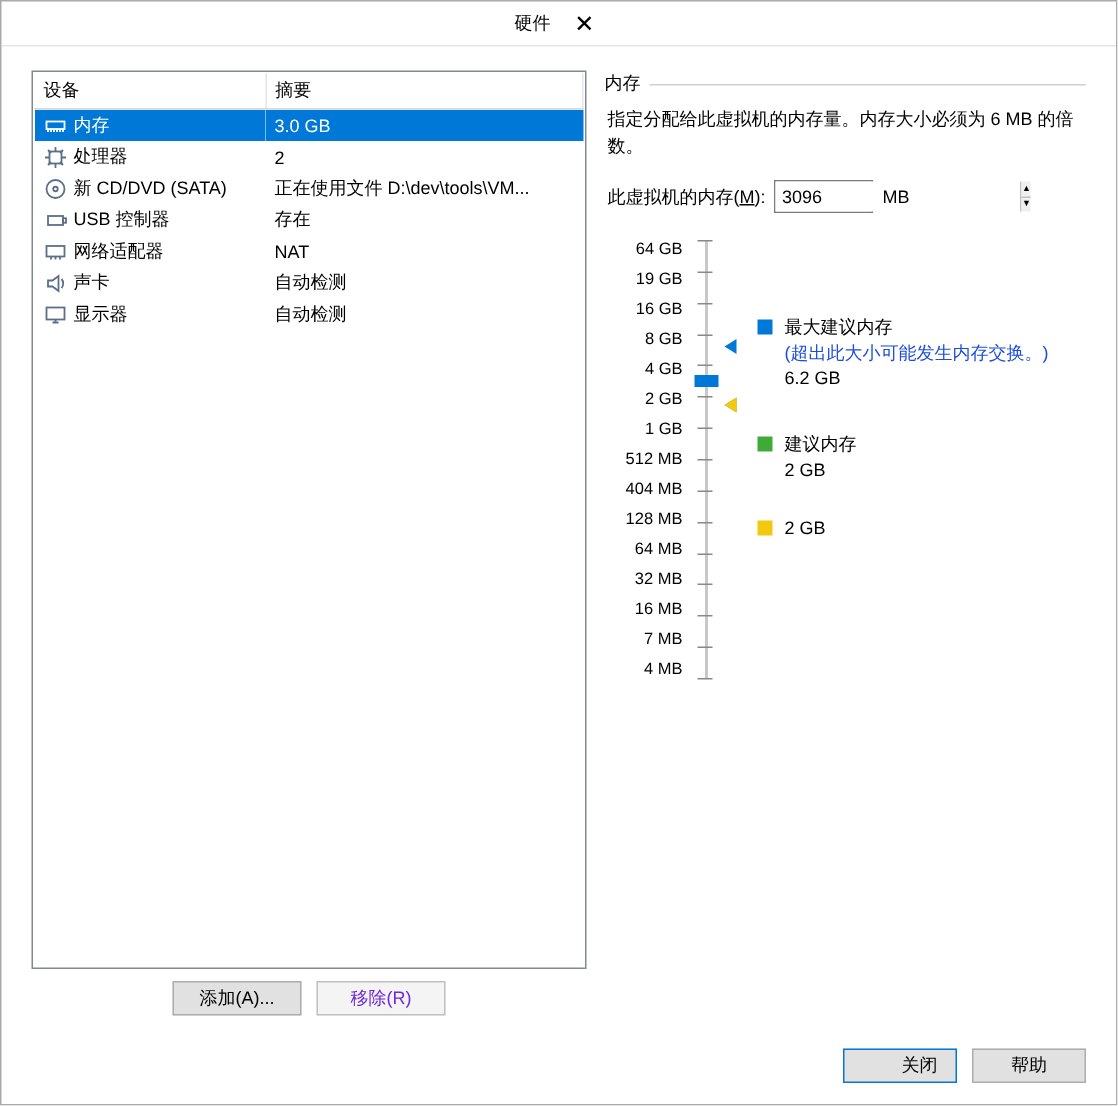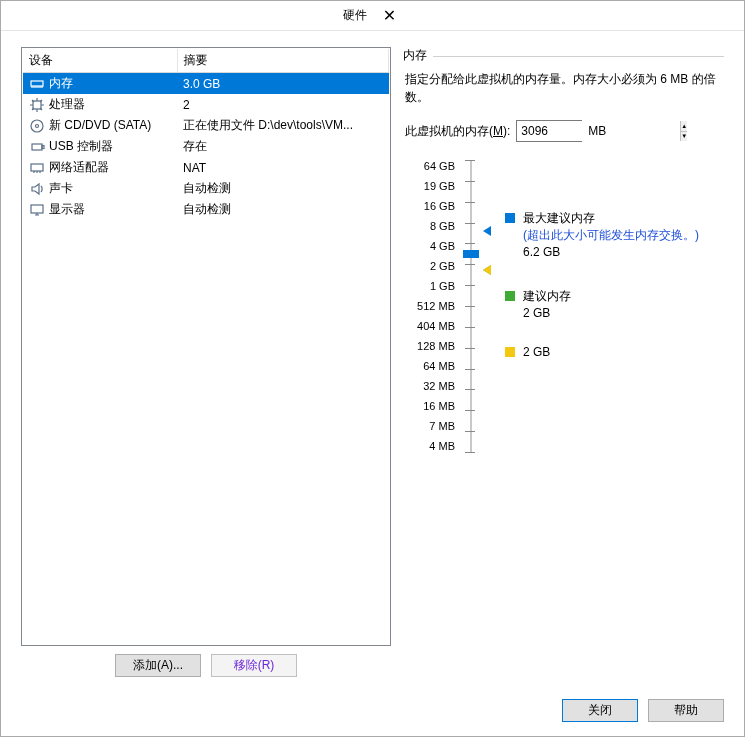--- a/index.html
+++ b/index.html
@@ -82,21 +82,21 @@
   .sq-green { background:#3fab36; }
   .sq-yellow { background:#f2c811; }
   .legend-text { line-height:1.4; }
   .legend-sub { color:#1d4ed8; }
 
   
   .footer {
     padding: 10px 20px 14px 0; display:flex; justify-content:flex-end; gap:10px;
   }
   .footer .btn { min-width: 76px; }
-  .footer .btn.primary { border-color:#0078d7; }
+  .footer .btn.primary { border-color:#0078d7;justify-content:flex-end; }
   .underline-key { text-decoration: underline; }
 </style>
 </head>
 <body>
 
 <div class="window">
 
   <div class="titlebar">
     <span>硬件</span>
     <div class="close">✕</div>

